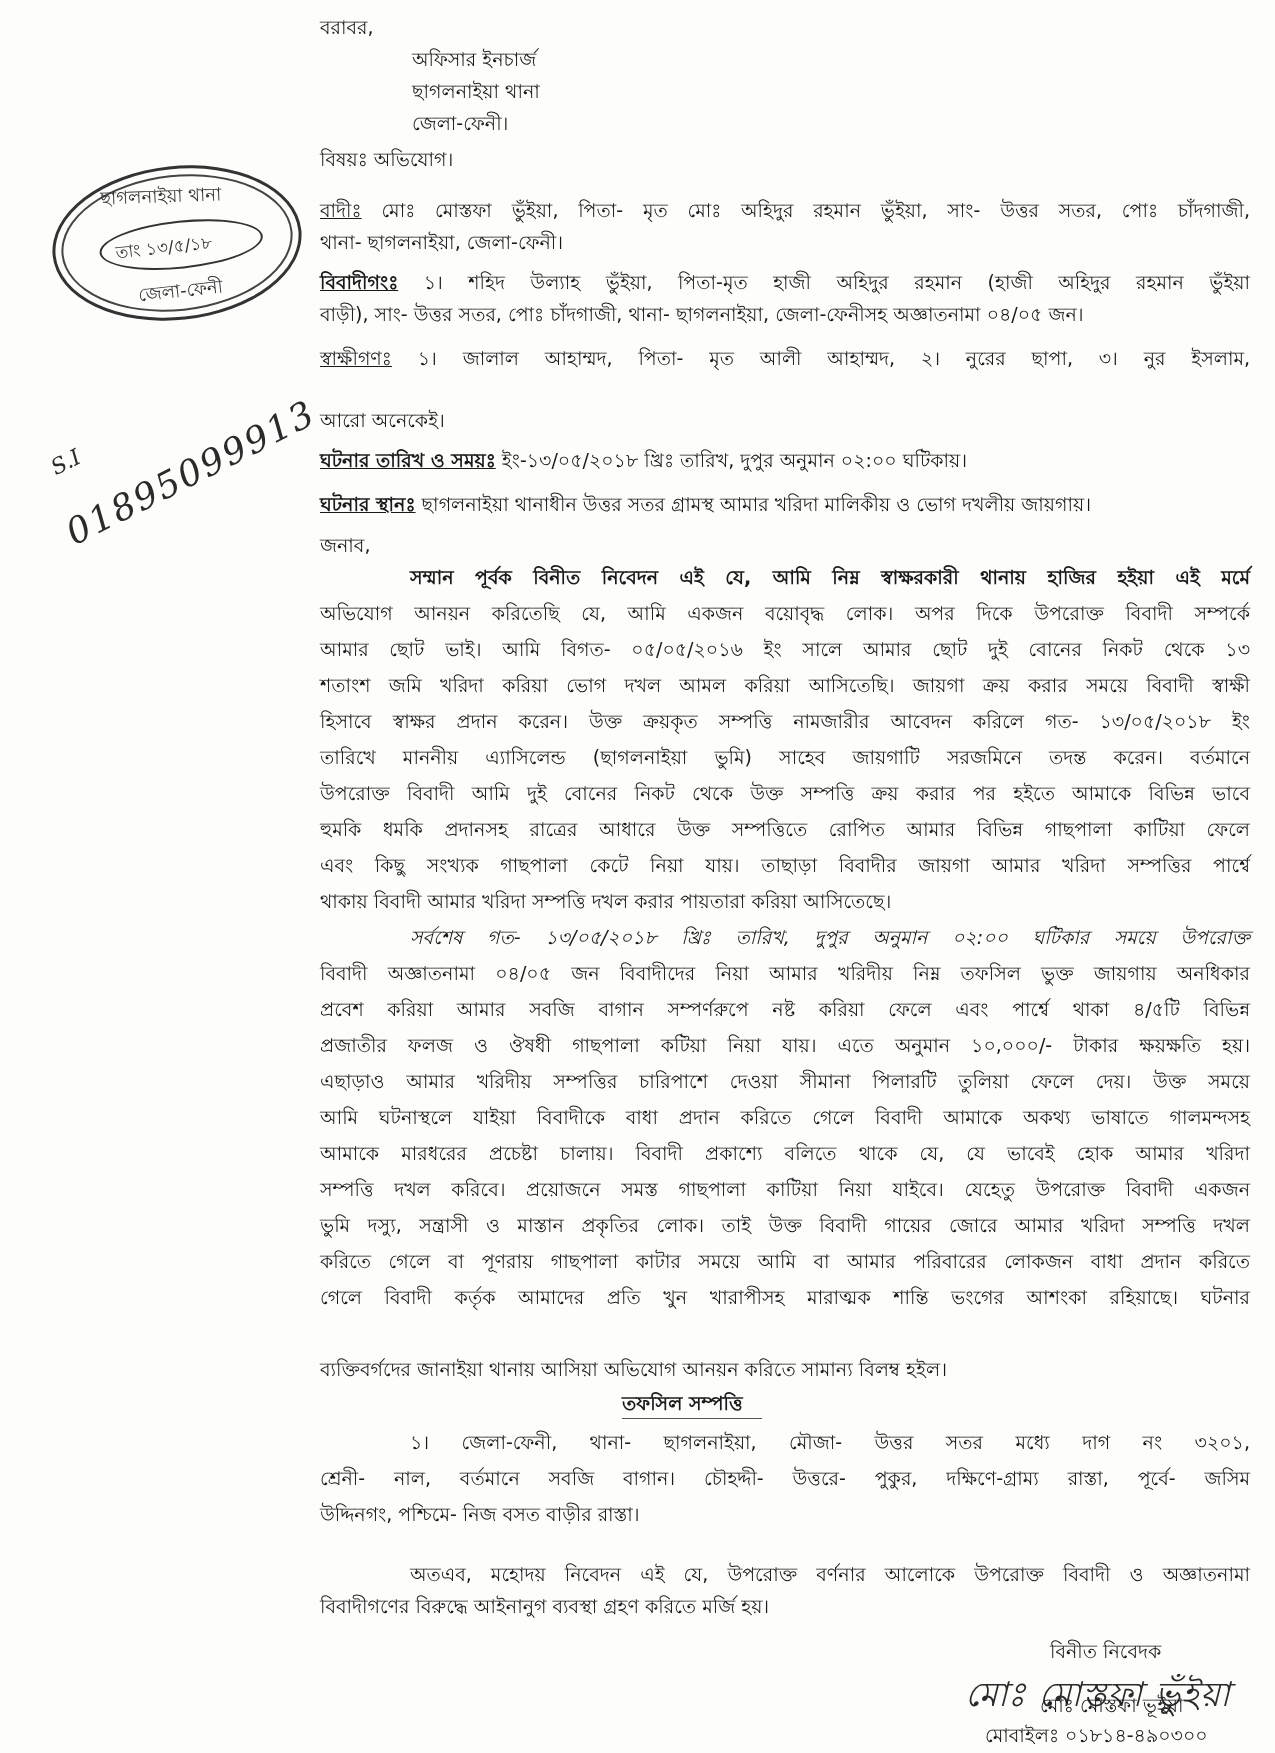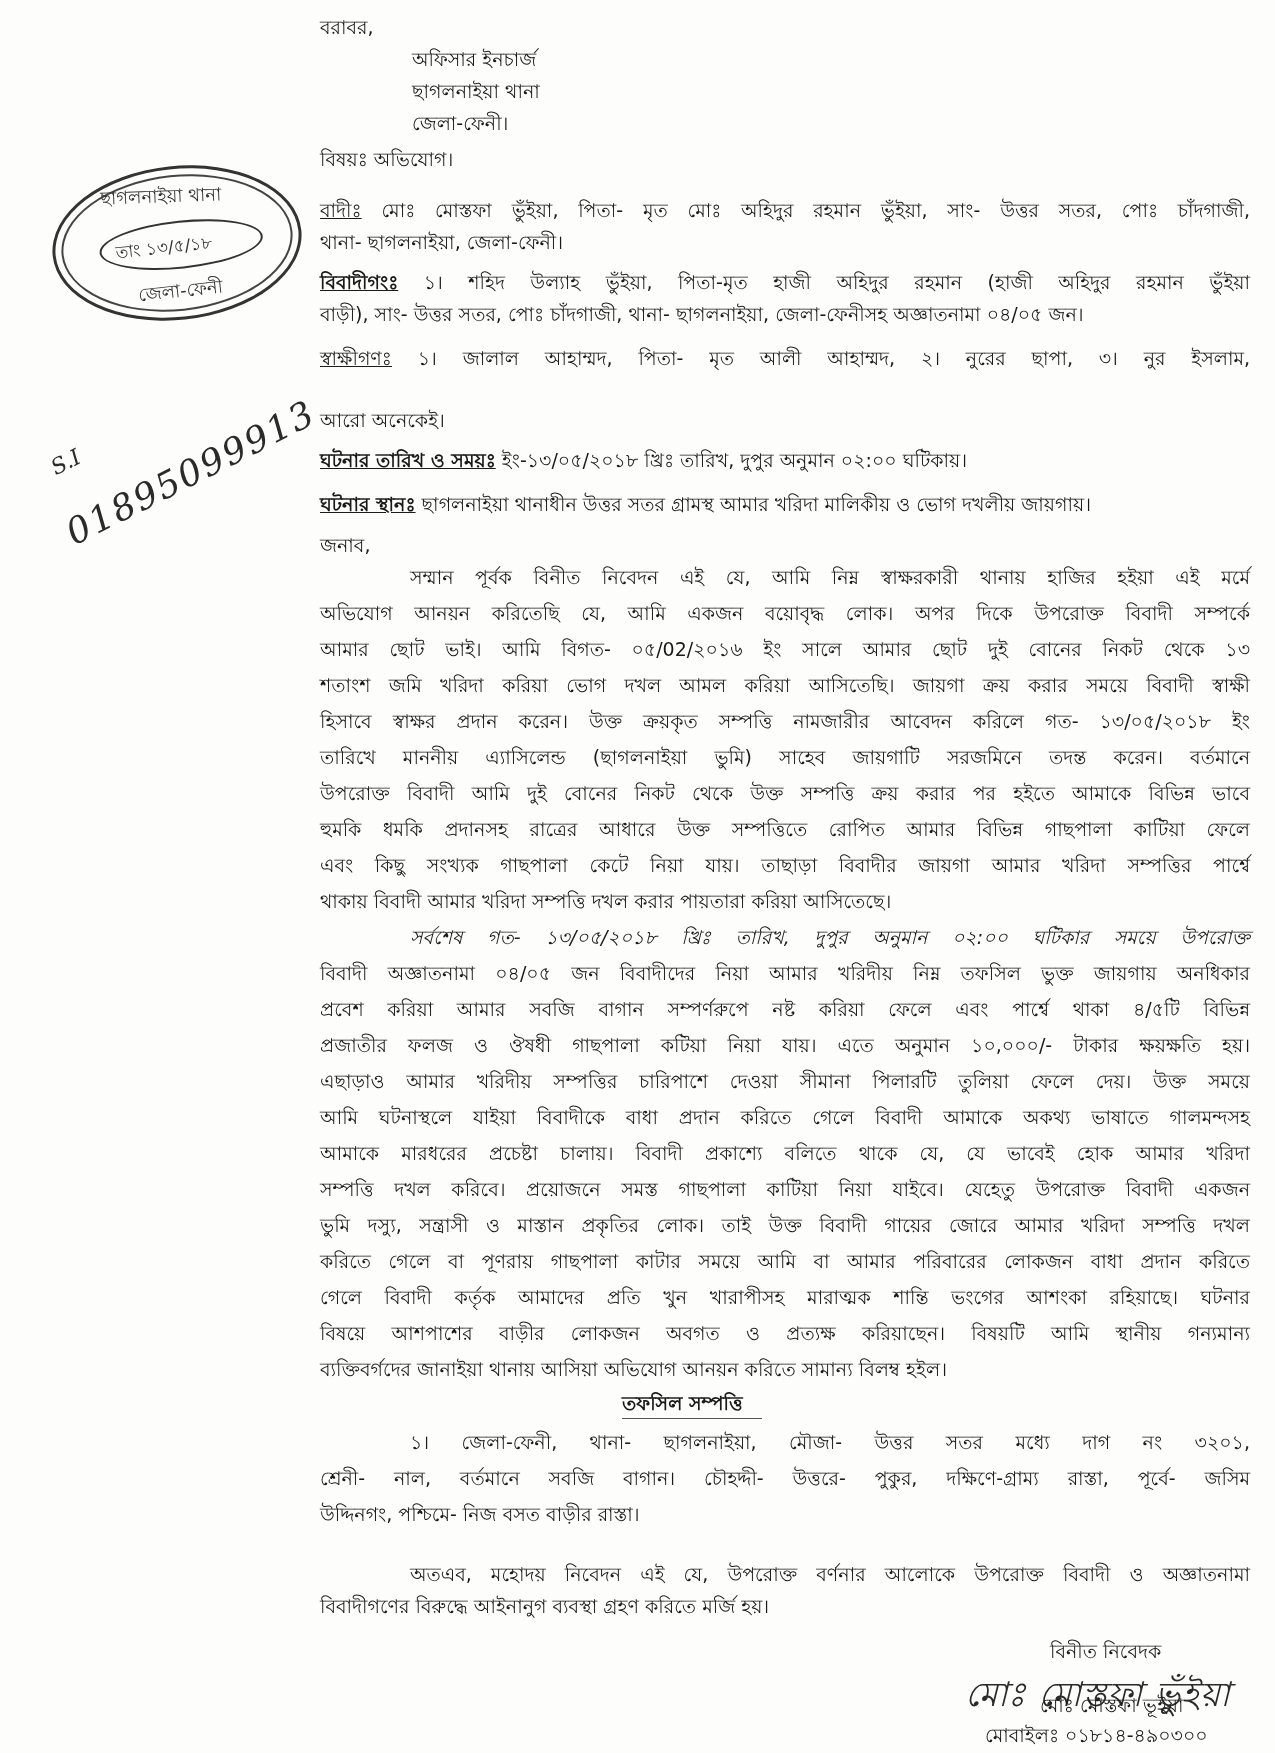--- a/index.html
+++ b/index.html
@@ -148,42 +148,41 @@
   <div class="line last" style="top:446px;">
     <span class="u bold">ঘটনার তারিখ ও সময়ঃ</span><span> ইং-১৩/০৫/২০১৮ খ্রিঃ তারিখ, দুপুর অনুমান ০২:০০ ঘটিকায়।</span>
   </div>
 
   <div class="line last" style="top:490px;">
     <span class="u bold">ঘটনার স্থানঃ</span><span> ছাগলনাইয়া থানাধীন উত্তর সতর গ্রামস্থ আমার খরিদা মালিকীয় ও ভোগ দখলীয় জায়গায়।</span>
   </div>
 
   <div class="txt" style="left:320px; top:530px;">জনাব,</div>
 
-  <div class="line" style="top:563px; left:410px; width:840px;">সম্মান পূর্বক বিনীত নিবেদন এই যে, আমি নিম্ন স্বাক্ষরকারী থানায় হাজির হইয়া এই মর্মে</div>
+  <div class="line" style="top:563px; left:410px; width:840px;font-weight:bold;">সম্মান পূর্বক বিনীত নিবেদন এই যে, আমি নিম্ন স্বাক্ষরকারী থানায় হাজির হইয়া এই মর্মে</div>
   <div class="line" style="top:599px;">অভিযোগ আনয়ন করিতেছি যে, আমি একজন বয়োবৃদ্ধ লোক। অপর দিকে উপরোক্ত বিবাদী সম্পর্কে</div>
-  <div class="line" style="top:635px;">আমার ছোট ভাই। আমি বিগত- ০৫/02/২০১৬ ইং সালে আমার ছোট দুই বোনের নিকট থেকে ১৩</div>
+  <div class="line" style="top:635px;">আমার ছোট ভাই। আমি বিগত- ০৫/০৫/২০১৬ ইং সালে আমার ছোট দুই বোনের নিকট থেকে ১৩</div>
   <div class="line" style="top:671px;">শতাংশ জমি খরিদা করিয়া ভোগ দখল আমল করিয়া আসিতেছি। জায়গা ক্রয় করার সময়ে বিবাদী স্বাক্ষী</div>
   <div class="line" style="top:707px;">হিসাবে স্বাক্ষর প্রদান করেন। উক্ত ক্রয়কৃত সম্পত্তি নামজারীর আবেদন করিলে গত- ১৩/০৫/২০১৮ ইং</div>
   <div class="line" style="top:743px;">তারিখে মাননীয় এ্যাসিলেন্ড (ছাগলনাইয়া ভুমি) সাহেব জায়গাটি সরজমিনে তদন্ত করেন। বর্তমানে</div>
   <div class="line" style="top:779px;">উপরোক্ত বিবাদী আমি দুই বোনের নিকট থেকে উক্ত সম্পত্তি ক্রয় করার পর হইতে আমাকে বিভিন্ন ভাবে</div>
   <div class="line" style="top:815px;">হুমকি ধমকি প্রদানসহ রাত্রের আধারে উক্ত সম্পত্তিতে রোপিত আমার বিভিন্ন গাছপালা কাটিয়া ফেলে</div>
   <div class="line" style="top:851px;">এবং কিছু সংখ্যক গাছপালা কেটে নিয়া যায়। তাছাড়া বিবাদীর জায়গা আমার খরিদা সম্পত্তির পার্শ্বে</div>
   <div class="line last" style="top:887px;">থাকায় বিবাদী আমার খরিদা সম্পত্তি দখল করার পায়তারা করিয়া আসিতেছে।</div>
   <div class="line" style="top:923px; left:410px; width:840px;font-style:italic;">সর্বশেষ গত- ১৩/০৫/২০১৮ খ্রিঃ তারিখ, দুপুর অনুমান ০২:০০ ঘটিকার সময়ে উপরোক্ত</div>
   <div class="line" style="top:959px;">বিবাদী অজ্ঞাতনামা ০৪/০৫ জন বিবাদীদের নিয়া আমার খরিদীয় নিম্ন তফসিল ভুক্ত জায়গায় অনধিকার</div>
   <div class="line" style="top:995px;">প্রবেশ করিয়া আমার সবজি বাগান সম্পর্ণরুপে নষ্ট করিয়া ফেলে এবং পার্শ্বে থাকা ৪/৫টি বিভিন্ন</div>
   <div class="line" style="top:1031px;">প্রজাতীর ফলজ ও ঔষধী  গাছপালা কটিয়া নিয়া যায়। এতে অনুমান ১০,০০০/- টাকার ক্ষয়ক্ষতি হয়।</div>
   <div class="line" style="top:1067px;">এছাড়াও আমার খরিদীয় সম্পত্তির চারিপাশে দেওয়া সীমানা পিলারটি তুলিয়া ফেলে দেয়। উক্ত সময়ে</div>
   <div class="line" style="top:1103px;">আমি ঘটনাস্থলে যাইয়া বিবাদীকে বাধা প্রদান করিতে গেলে বিবাদী আমাকে অকথ্য ভাষাতে গালমন্দসহ</div>
   <div class="line" style="top:1139px;">আমাকে মারধরের প্রচেষ্টা চালায়। বিবাদী প্রকাশ্যে বলিতে থাকে যে, যে ভাবেই হোক আমার খরিদা</div>
   <div class="line" style="top:1175px;">সম্পত্তি দখল করিবে। প্রয়োজনে সমস্ত গাছপালা কাটিয়া নিয়া যাইবে। যেহেতু উপরোক্ত বিবাদী একজন</div>
   <div class="line" style="top:1211px;">ভুমি দস্যু, সন্ত্রাসী ও মাস্তান প্রকৃতির লোক। তাই উক্ত বিবাদী গায়ের জোরে আমার খরিদা সম্পত্তি দখল</div>
   <div class="line" style="top:1247px;">করিতে গেলে বা পূণরায় গাছপালা কাটার সময়ে আমি বা আমার পরিবারের লোকজন বাধা প্রদান করিতে</div>
   <div class="line" style="top:1283px;">গেলে বিবাদী কর্তৃক আমাদের প্রতি খুন খারাপীসহ মারাত্মক শান্তি ভংগের আশংকা রহিয়াছে। ঘটনার</div>
-  <div class="line" style="top:1319px;">বিষয়ে আশপাশের বাড়ীর লোকজন অবগত ও প্রত্যক্ষ করিয়াছেন। বিষয়টি আমি স্থানীয় গন্যমান্য</div>
   <div class="line last" style="top:1355px;">ব্যক্তিবর্গদের জানাইয়া থানায় আসিয়া অভিযোগ আনয়ন করিতে সামান্য বিলম্ব হইল।</div>
 
   <div class="txt bold" style="left:622px; top:1388px;">তফসিল সম্পত্তি</div>
   <div class="rule" style="left:622px; top:1418px; width:140px;"></div>
   <div class="line" style="top:1428px; left:410px; width:840px;">১। জেলা-ফেনী, থানা- ছাগলনাইয়া, মৌজা- উত্তর সতর মধ্যে দাগ নং ৩২০১,</div>
   <div class="line" style="top:1464px;">শ্রেনী- নাল, বর্তমানে সবজি বাগান। চৌহদ্দী- উত্তরে- পুকুর, দক্ষিণে-গ্রাম্য রাস্তা, পূর্বে- জসিম</div>
   <div class="line last" style="top:1500px;">উদ্দিনগং, পশ্চিমে- নিজ বসত বাড়ীর রাস্তা।</div>
 
   <div class="line" style="top:1560px; left:410px; width:840px;">অতএব, মহোদয় নিবেদন এই যে, উপরোক্ত বর্ণনার আলোকে উপরোক্ত বিবাদী ও অজ্ঞাতনামা</div>
   <div class="line last" style="top:1592px;">বিবাদীগণের বিরুদ্ধে আইনানুগ ব্যবস্থা গ্রহণ করিতে মর্জি হয়।</div>

